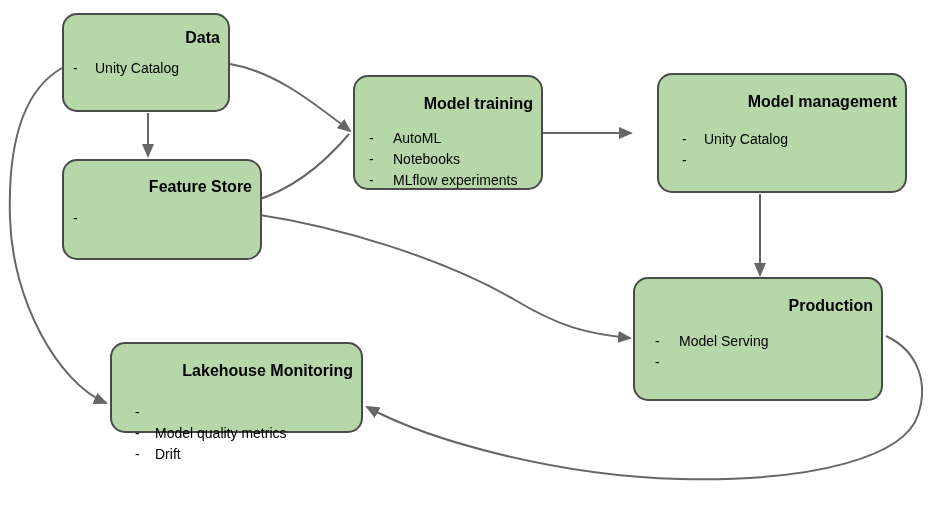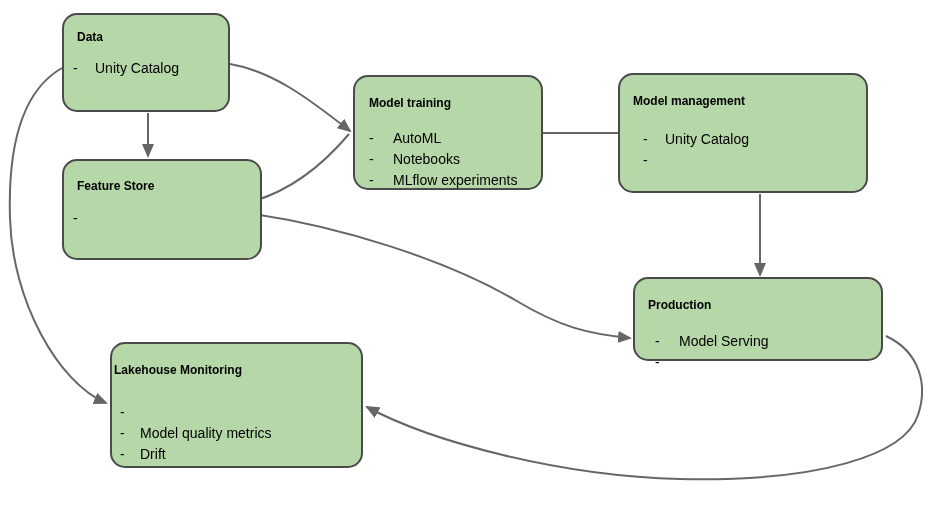--- a/index.html
+++ b/index.html
@@ -24,24 +24,25 @@
     stroke-linecap: butt;
   }
   .node {
     position: absolute;
     box-sizing: border-box;
     background: var(--node-fill, #b6d7a8);
     border: 2px solid var(--node-border, #4a4a4a);
     border-radius: 15px;
   }
   .node-title {
-    font-size: 12px;
+    font-size: 16px;
     font-weight: bold;
     line-height: 19px;
     white-space: nowrap;
+    text-align: right;
   }
   .node-list {
     list-style: none;
     margin: 0;
     padding: 0;
     font-size: 14px;
   }
   .node-item { display: flex; line-height: 21px; white-space: nowrap; }
   .dash { flex: 0 0 24px; }
 
@@ -50,29 +51,29 @@
   .n-data .node-title, .n-feature .node-title { margin-left: 4px; }
   .n-data .node-list    { margin-top: 11px; }
   .n-data .dash, .n-feature .dash { flex-basis: 22px; }
 
   .n-feature    { left: 62px;  top: 159px; width: 200px; height: 101px; padding: 16px 8px 0 9px; }
   .n-feature .node-list { margin-top: 12px; }
 
   .n-training   { left: 353px; top: 75px;  width: 190px; height: 115px; padding: 17px 8px 16px 14px; }
   .n-training .node-list { margin-top: 15px; }
 
-  .n-mgmt       { left: 618px; top: 73px;  width: 250px; height: 120px; padding: 17px 0 0 13px; }
+  .n-mgmt       { left: 657px; top: 73px;  width: 250px; height: 120px; padding: 17px 8px 0 13px; }
   .n-mgmt .node-list { margin-top: 18px; }
   .n-mgmt .dash { margin-left: 10px; flex-basis: 22px; }
 
-  .n-production { left: 633px; top: 277px; width: 250px; height: 84px; padding: 17px 8px 0 13px; }
+  .n-production { left: 633px; top: 277px; width: 250px; height: 124px; padding: 17px 8px 0 13px; }
   .n-production .node-list { margin-top: 16px; }
   .n-production .dash { margin-left: 7px; }
 
-  .n-lakehouse  { left: 110px; top: 342px; width: 253px; height: 126px; padding: 17px 8px 0 2px; }
+  .n-lakehouse  { left: 110px; top: 342px; width: 253px; height: 91px; padding: 17px 8px 0 17px; }
   .n-lakehouse .node-list { margin-top: 22px; }
   .n-lakehouse .dash { margin-left: 6px; flex-basis: 20px; }
 </style>
 </head>
 <body>
 
 <div class="stage">
 
   <svg class="arrows" viewBox="0 0 945 505" xmlns="http://www.w3.org/2000/svg">
     <defs>

